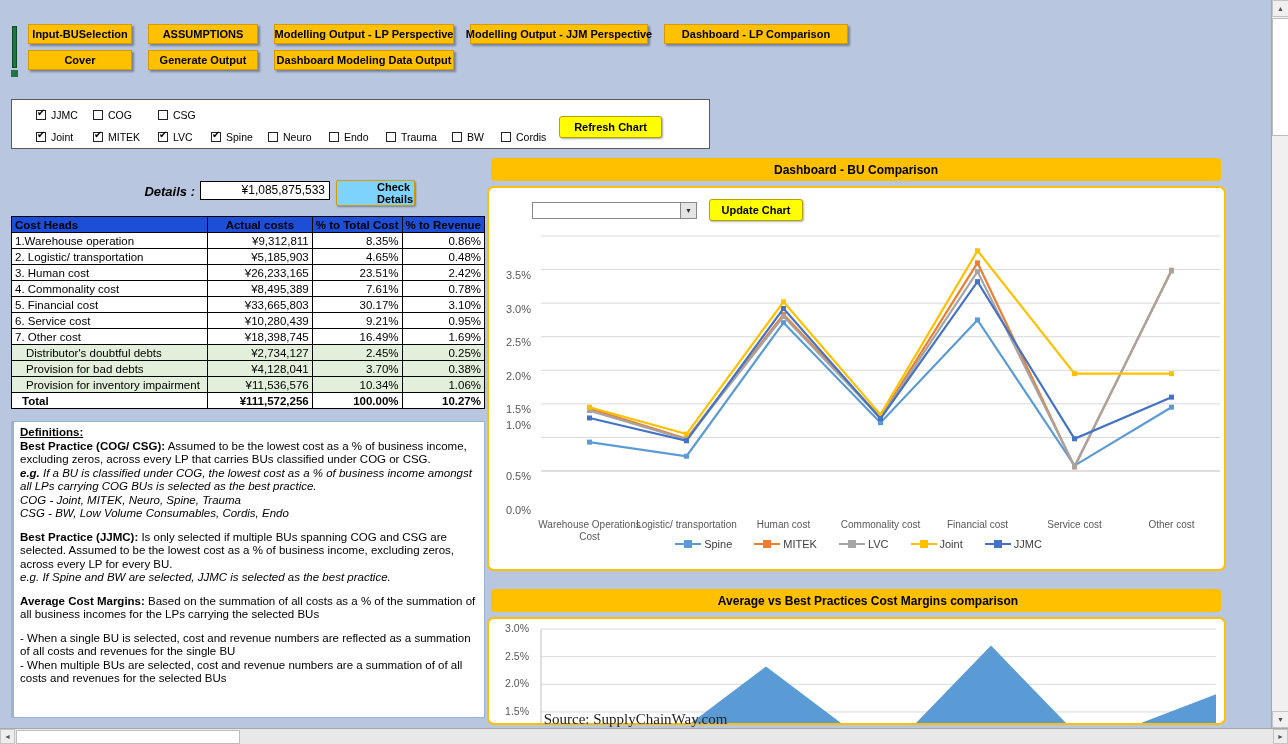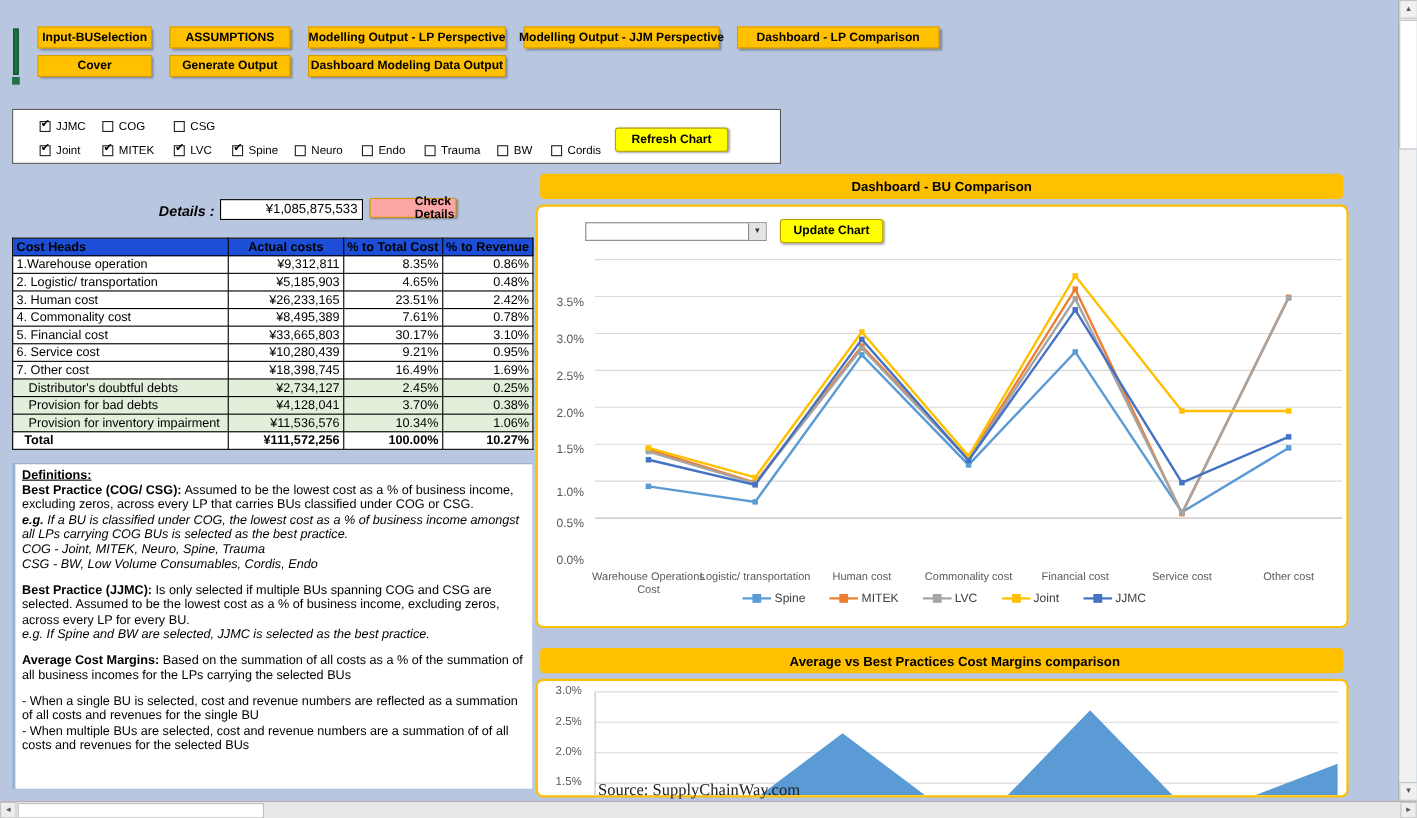--- a/index.html
+++ b/index.html
@@ -40,21 +40,21 @@
   .hscroll .sb-thumb {
     position:absolute; top:1px; left:16px; width:224px; height:14px;
     background:#fff; border:1px solid #bdbdbd;
   }
   .source-note {
     position:absolute; bottom:16px; left:0; width:1271px; text-align:center;
     font-size:15px; color:#222; font-family:"Liberation Serif", serif;
   }
 
   
-  .navwrap { position:absolute; left:16px; top:24px; width:1260px; }
+  .navwrap { position:absolute; left:10px; top:24px; width:1260px; }
   .navrow { display:flex; gap:0; margin-bottom:6px; padding-left:18px; }
   .navbtn {
     background:#ffc000; border:1px solid #d79b00;
     box-shadow:2px 2px 2px rgba(0,0,0,.35);
     font-size:11px; font-weight:bold; color:#000;
     display:flex; align-items:center; justify-content:center;
     height:20px; margin-right:16px; padding:0 8px; white-space:nowrap;
     font-family:"Liberation Sans", sans-serif;
   }
   .greenmark {
@@ -92,22 +92,22 @@
   .rev-label {
     position:absolute; left:130px; top:184px; width:65px;
     font-style:italic; font-weight:bold; font-size:13px; text-align:right;
   }
   .rev-input {
     position:absolute; left:200px; top:181px; width:130px; height:19px;
     background:#fff; border:1px solid #000;
     text-align:right; padding-right:4px; font-size:12px; line-height:17px;
   }
   .check-btn {
-    position:absolute; left:336px; top:180px; width:79px; height:18px;
-    background:#fca5a5; border:1px solid #d79b00; border-radius:2px;
+    position:absolute; left:336px; top:180px; width:79px; height:26px;
+    background:#7dd3fc; border:1px solid #d79b00; border-radius:2px;
     box-shadow:1px 1px 2px rgba(0,0,0,.35);
     font-size:11px; font-weight:bold; display:flex;
     align-items:center; justify-content:center;padding-left:40px;
   }
 
   
   .cost-table {
     position:absolute; left:11px; top:216px; width:474px;
     border-collapse:collapse; font-size:11.5px;
   }
@@ -448,21 +448,21 @@
         <rect x="195" y="210.28571428571428" width="5" height="5" fill="#4472c4"></rect>
         <rect x="292" y="78.01428571428573" width="5" height="5" fill="#4472c4"></rect>
         <rect x="389" y="188.12857142857143" width="5" height="5" fill="#4472c4"></rect>
         <rect x="486" y="51.157142857142844" width="5" height="5" fill="#4472c4"></rect>
         <rect x="583" y="208.27142857142857" width="5" height="5" fill="#4472c4"></rect>
         <rect x="680" y="166.6428571428571" width="5" height="5" fill="#4472c4"></rect>
       </svg>
     <div id="ylabels">
         <div class="ylab" style="left: 8px; top: 276px;">0.0%</div>
         <div class="ylab" style="left: 8px; top: 242.429px;">0.5%</div>
-        <div class="ylab" style="left: 8px; top: 214px;">1.0%</div>
+        <div class="ylab" style="left: 8px; top: 191px;">1.0%</div>
         <div class="ylab" style="left: 8px; top: 175.286px;">1.5%</div>
         <div class="ylab" style="left: 8px; top: 141.714px;">2.0%</div>
         <div class="ylab" style="left: 8px; top: 108.143px;">2.5%</div>
         <div class="ylab" style="left: 8px; top: 74.5714px;">3.0%</div>
         <div class="ylab" style="left: 8px; top: 41px;">3.5%</div>
       </div>
     <div id="xlabels">
         <div class="xlab" style="left: 45.5px; top: 291px;">Warehouse Operations Cost</div>
         <div class="xlab" style="left: 142.5px; top: 291px;">Logistic/ transportation</div>
         <div class="xlab" style="left: 239.5px; top: 291px;">Human cost</div>

